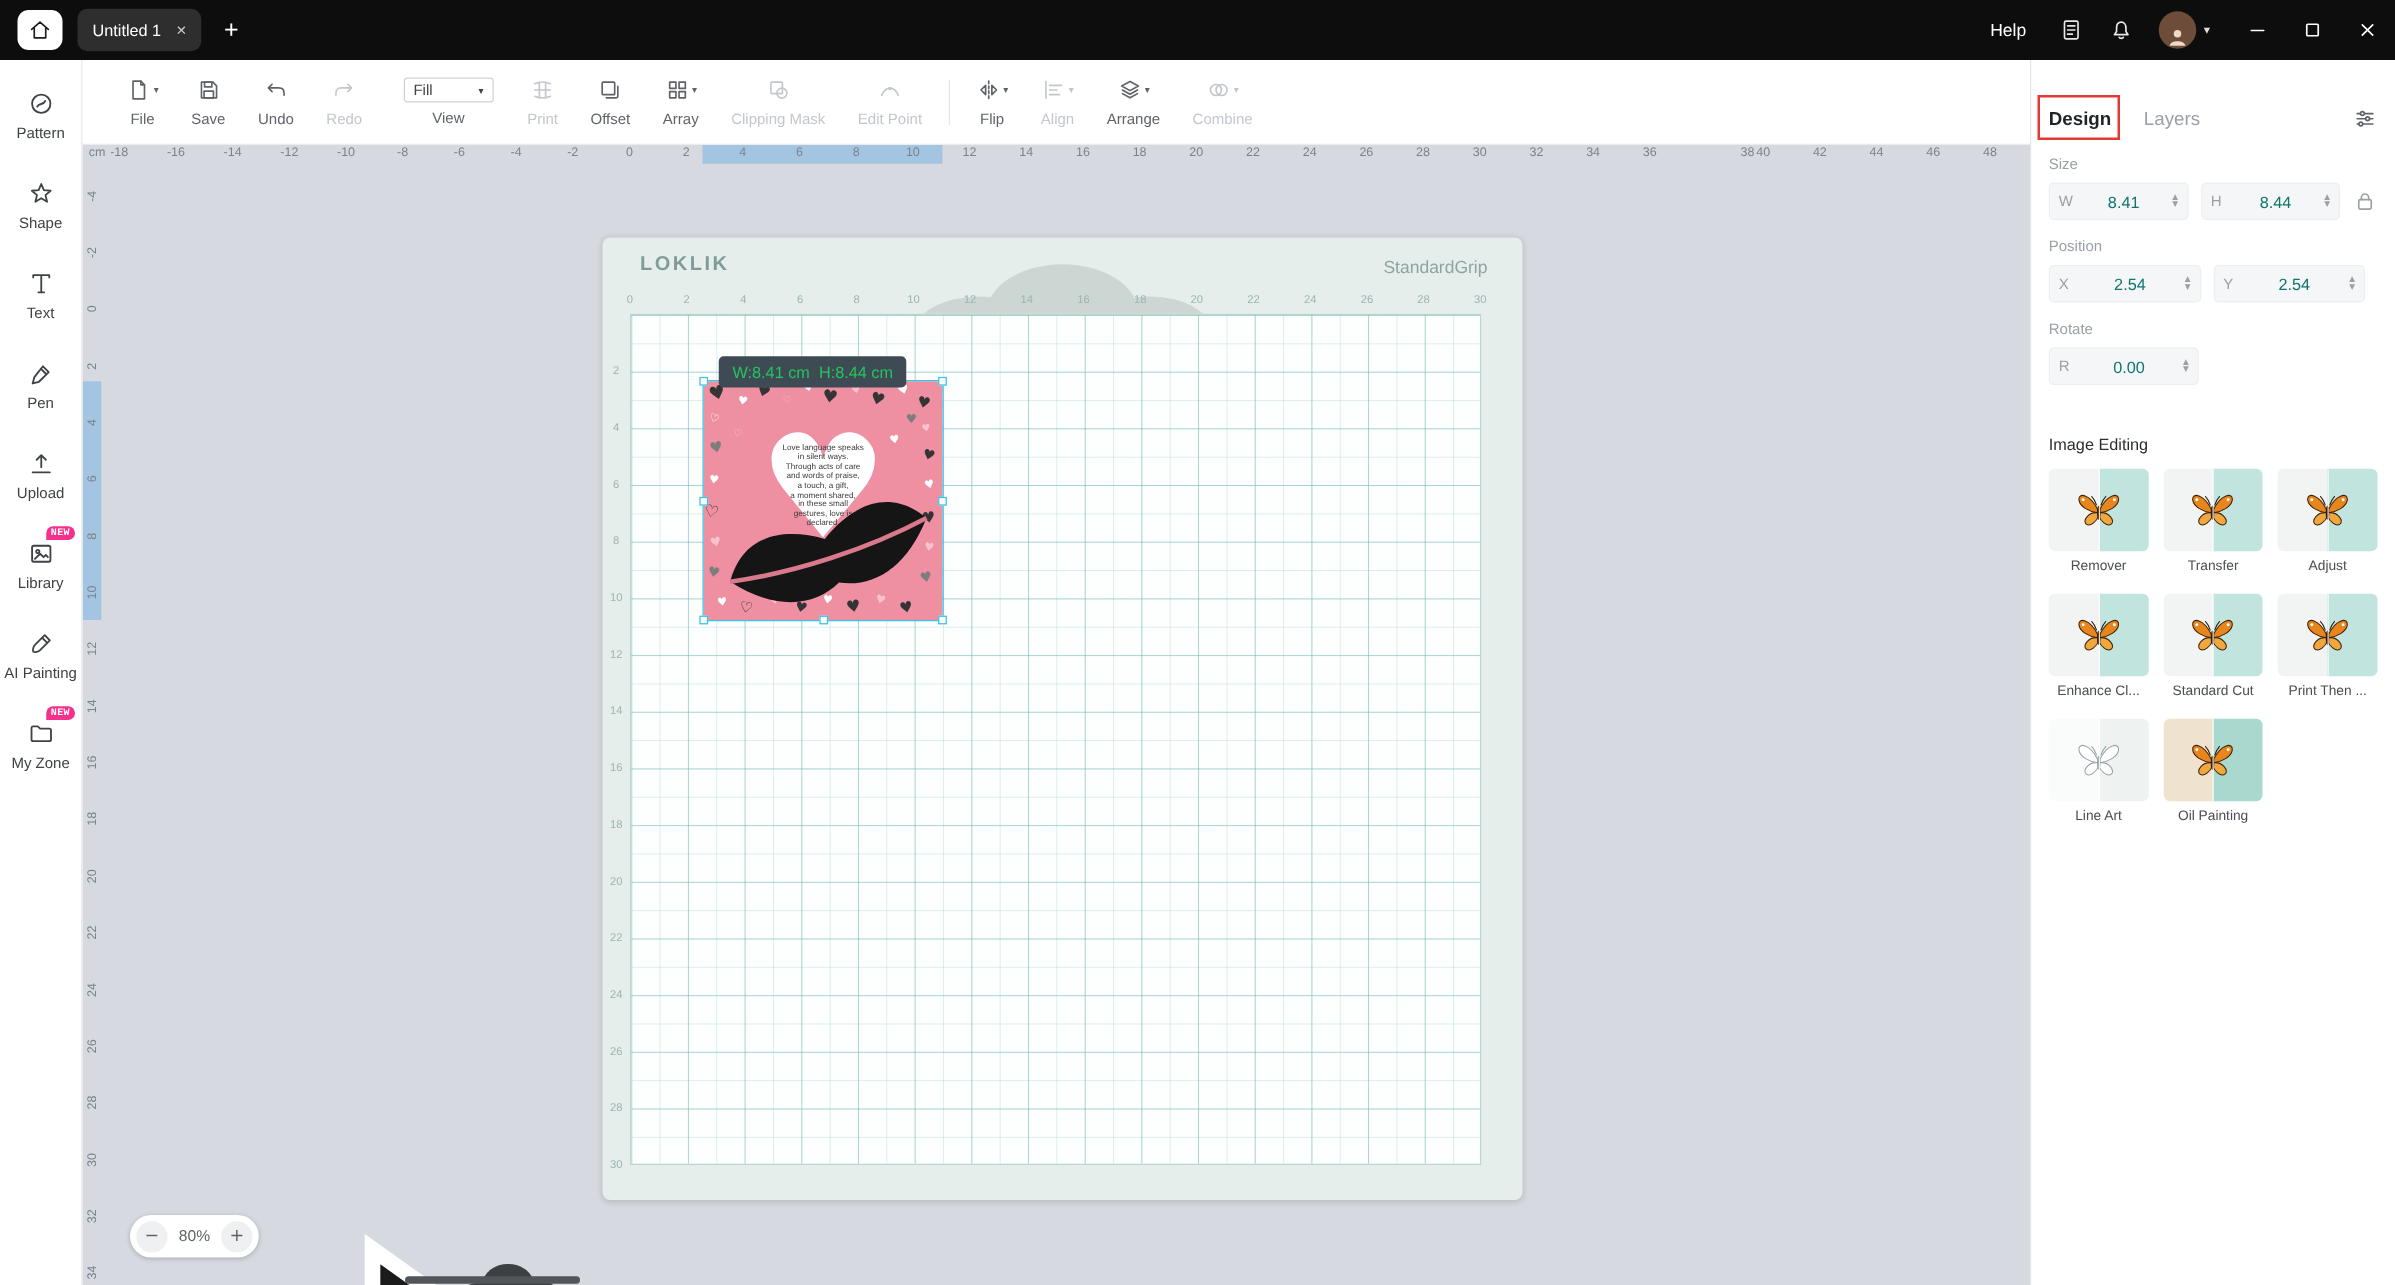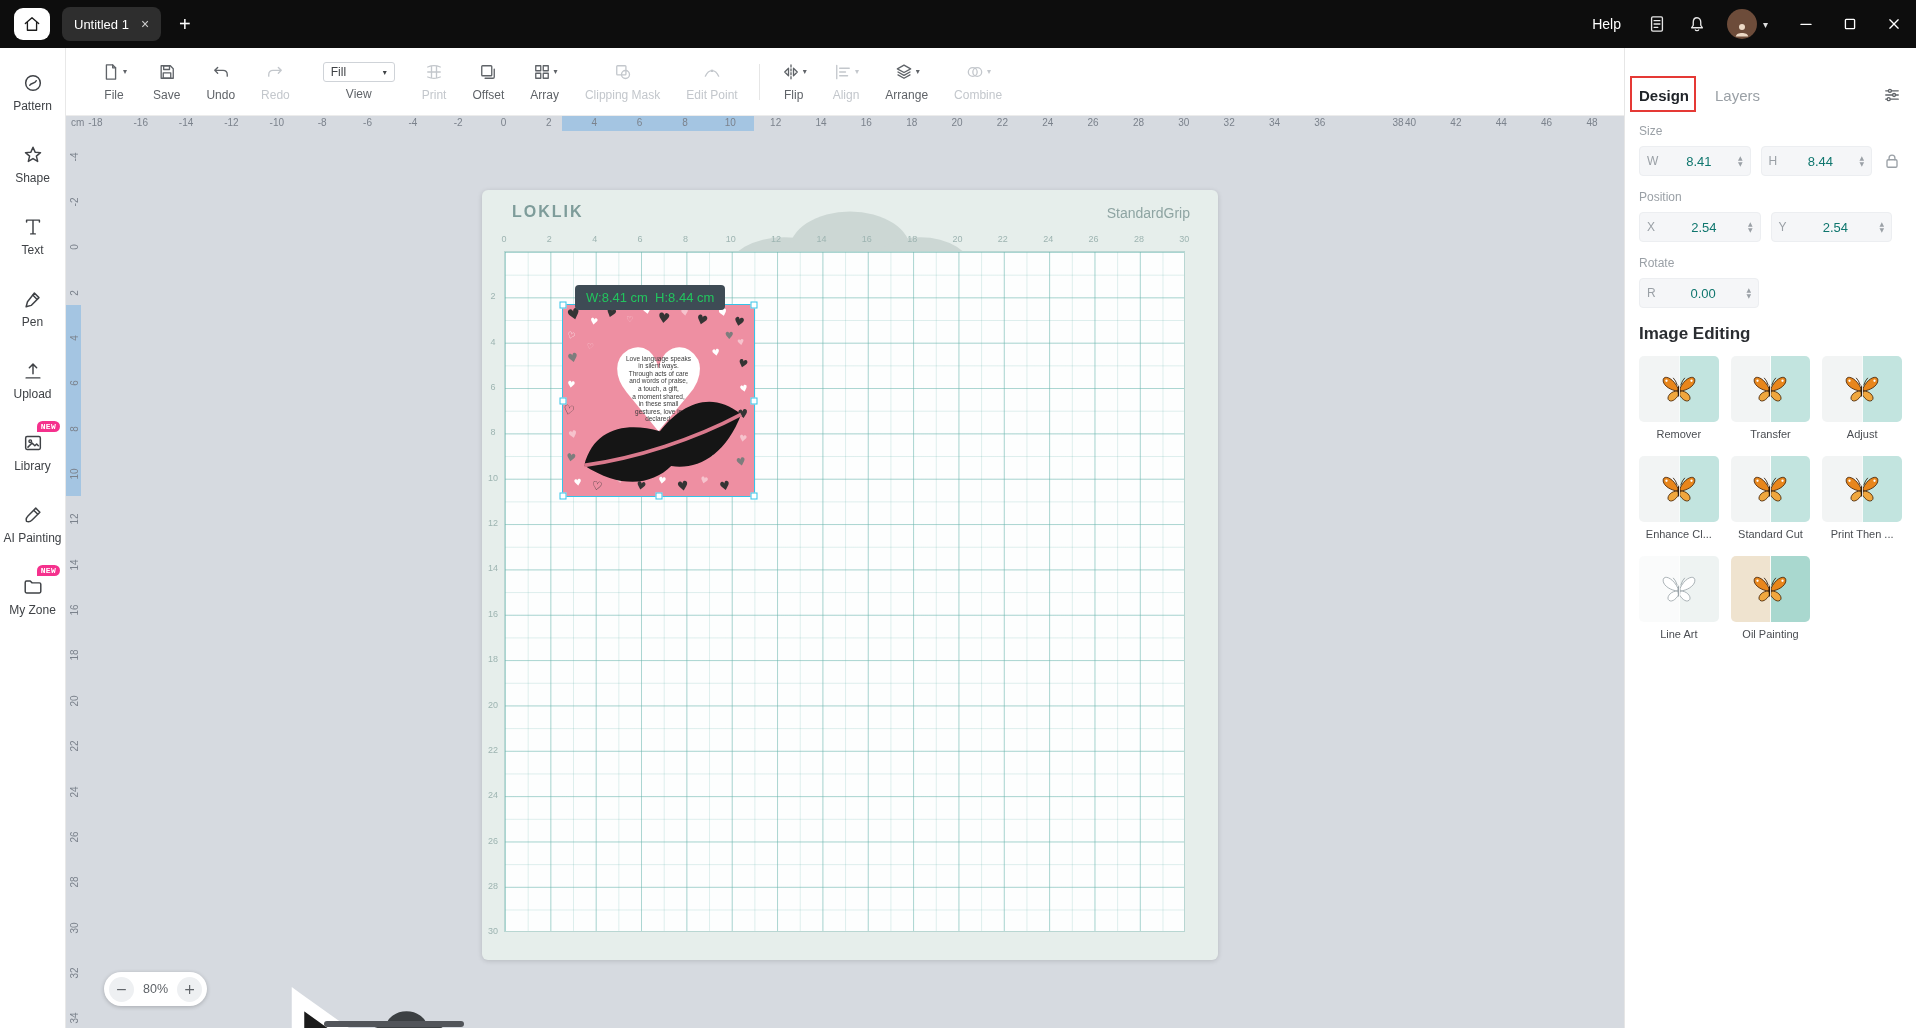--- a/index.html
+++ b/index.html
@@ -113,21 +113,21 @@
   .sec-lbl{font-size:12px;color:#9aa0a6;margin-top:14px;}
   .frow{display:flex;align-items:center;gap:10px;margin-top:8px;}
   .field{flex:1;height:30px;background:#f5f6f8;border:1px solid #eceef1;border-radius:4px;display:flex;align-items:center;padding:0 7px;gap:4px;cursor:text;}
   .field.half{flex:0 0 120px;}
   .field .pre{font-size:12px;color:#9aa0a6;width:13px;}
   .field .val{flex:1;text-align:center;font-size:13px;color:#0f766e;}
   .stepper{display:flex;flex-direction:column;line-height:6px;cursor:pointer;}
   .stepper span{font-size:6px;color:#9aa0a6;}
   .lockic{color:#9aa0a6;cursor:pointer;}
   .lockic svg{width:16px;height:16px;}
-  .ie-title{font-size:17px;font-weight:700;color:#2a2d31;margin-top:16px;}
+  .ie-title{font-size:13px;font-weight:400;color:#2a2d31;margin-top:40px;}
   .iegrid{display:grid;grid-template-columns:repeat(3,1fr);column-gap:12px;row-gap:16px;margin-top:12px;}
   .card{cursor:pointer;}
   .thumb{height:66px;border-radius:5px;overflow:hidden;position:relative;display:flex;align-items:center;justify-content:center;background:linear-gradient(90deg,#f2f4f4 0 50%,#c2e4df 50% 100%);}
   .thumb::after{content:'';position:absolute;left:50%;top:0;bottom:0;width:1px;background:rgba(255,255,255,.85);}
   .thumb.line{background:linear-gradient(90deg,#fafbfb 0 50%,#eef3f2 50% 100%);}
   .thumb.oil{background:linear-gradient(90deg,#efe3cf 0 50%,#a9d8cf 50% 100%);}
   .card .lbl{margin-top:6px;font-size:11px;color:#4a4d52;text-align:center;white-space:nowrap;overflow:hidden;text-overflow:ellipsis;}
 </style>
 </head>
 <body>

